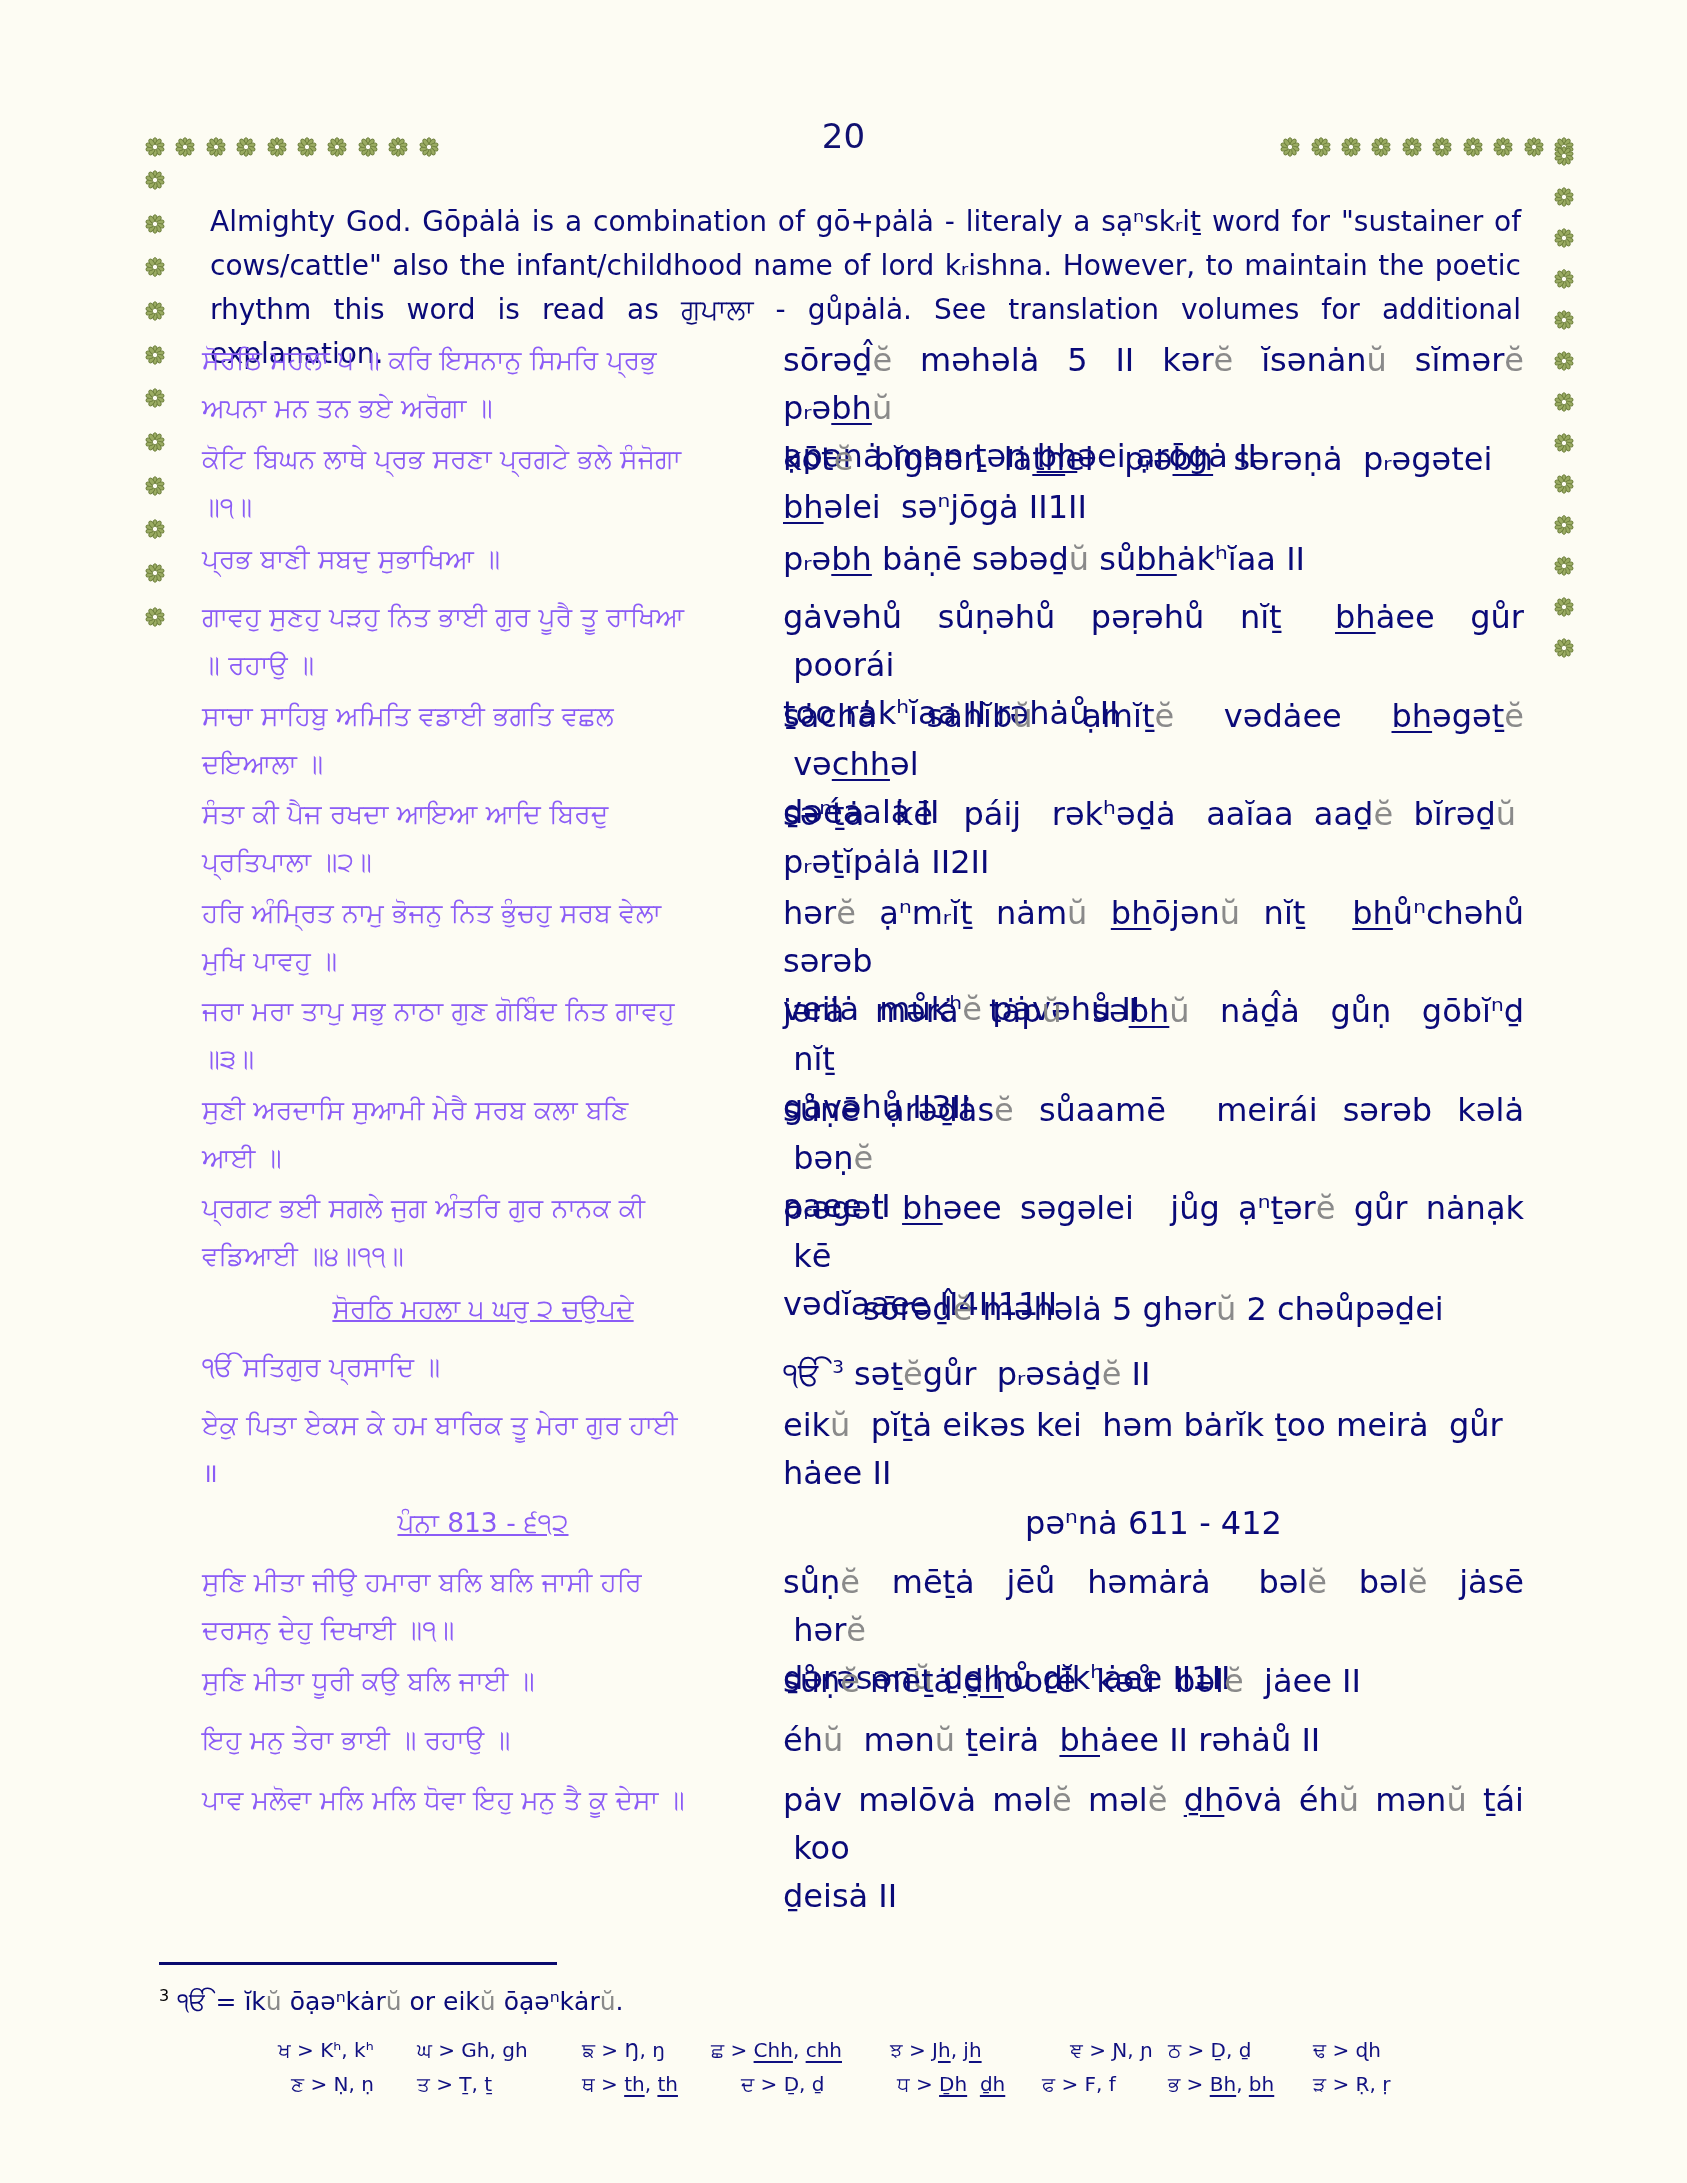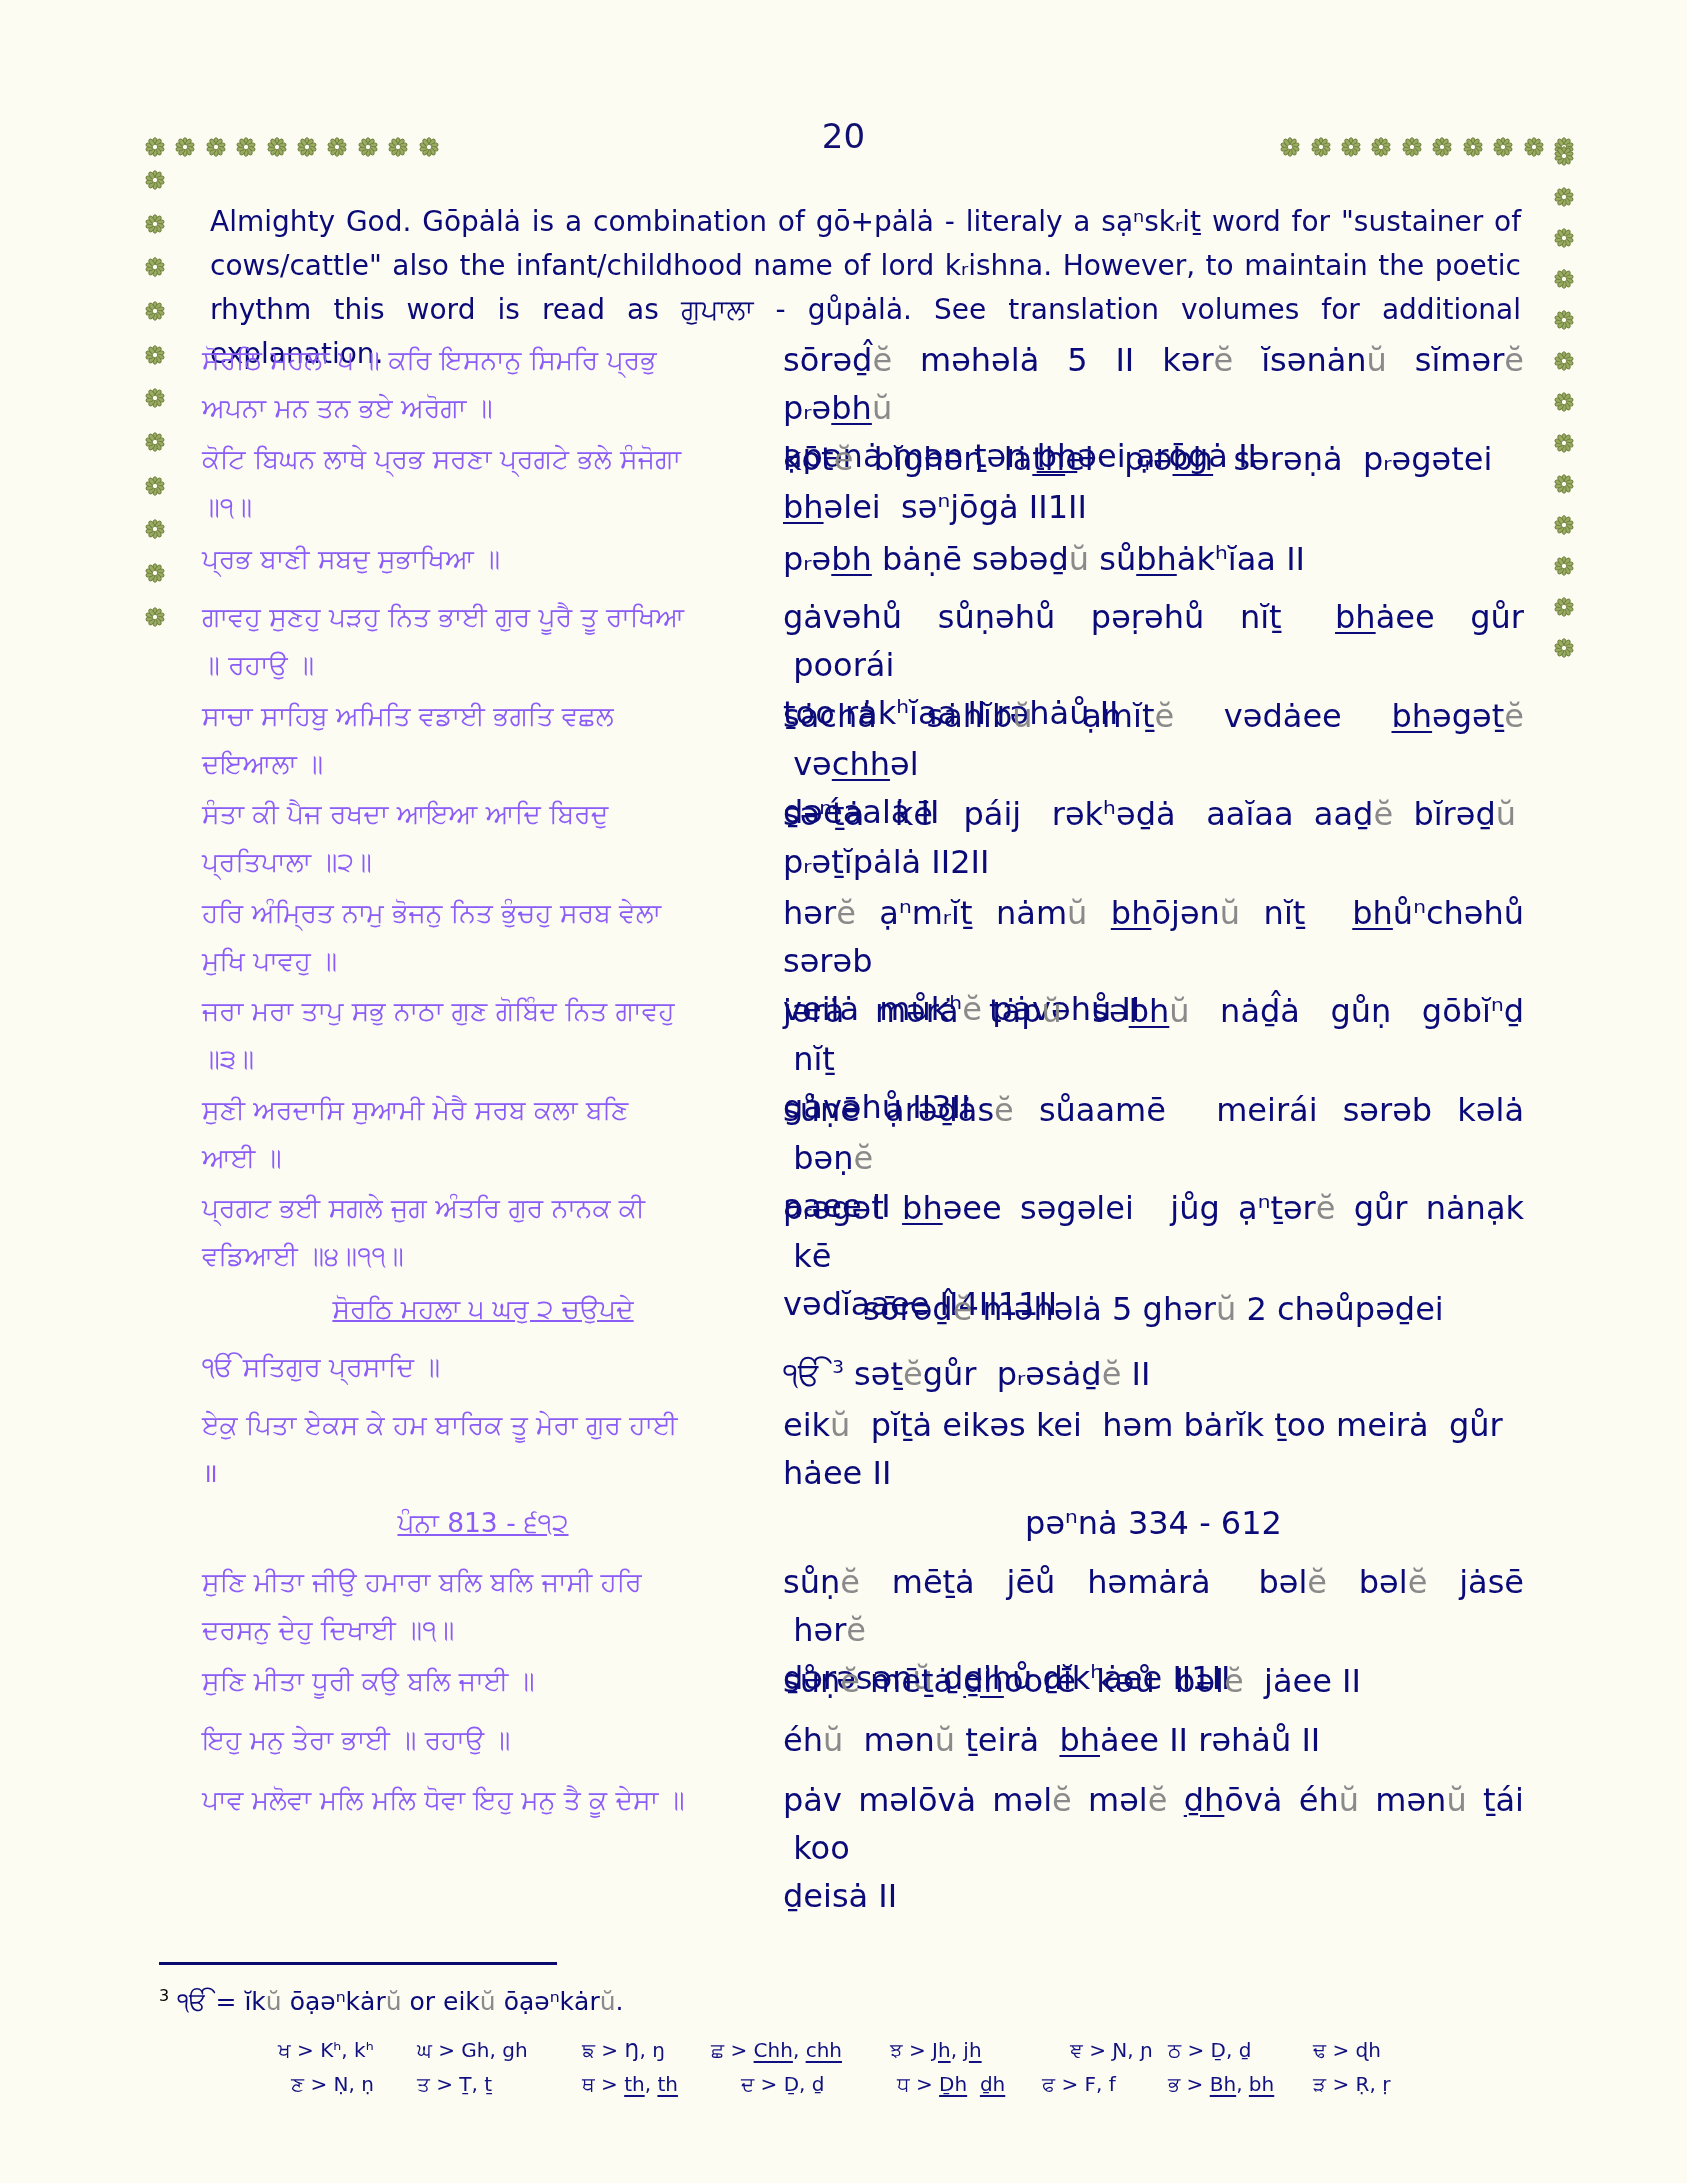--- a/index.html
+++ b/index.html
@@ -779,21 +779,21 @@
     <div class="tr">ੴ <sup style="font-size:18.5px">3</sup> səṯ<span class="g">ĕ</span>gůr &nbsp;pᵣəsȧḏ<span class="g">ĕ</span> II</div>
   </div>
 
   <div class="row" style="top:1401px">
     <div class="gur">ਏਕੁ ਪਿਤਾ ਏਕਸ ਕੇ ਹਮ ਬਾਰਿਕ ਤੂ ਮੇਰਾ ਗੁਰ ਹਾਈ<br>॥</div>
     <div class="tr">eik<span class="g">ŭ</span> &nbsp;pĭṯȧ eikəs kei &nbsp;həm bȧrĭk ṯoo meirȧ &nbsp;gůr<br>hȧee II</div>
   </div>
 
   <div class="row" style="top:1499px">
     <div class="gur center-g">ਪੰਨਾ 813 - ੬੧੨</div>
-    <div class="tr center-t">pəⁿnȧ 334 - 612</div>
+    <div class="tr center-t">pəⁿnȧ 611 - 412</div>
   </div>
 
   <div class="row" style="top:1558px">
     <div class="gur">ਸੁਣਿ ਮੀਤਾ ਜੀਉ ਹਮਾਰਾ ਬਲਿ ਬਲਿ ਜਾਸੀ ਹਰਿ<br>ਦਰਸਨੁ ਦੇਹੁ ਦਿਖਾਈ ॥੧॥</div>
     <div class="tr">sůṇ<span class="g">ĕ</span> &nbsp;mēṯȧ &nbsp;jēů &nbsp;həmȧrȧ &nbsp; bəl<span class="g">ĕ</span> &nbsp;bəl<span class="g">ĕ</span> &nbsp;jȧsē &nbsp;hər<span class="g">ĕ</span><br>ḏərəsən<span class="g">ŭ</span> ḏeihů ḏĭkʰȧee II1II</div>
   </div>
 
   <div class="row" style="top:1657px">
     <div class="gur">ਸੁਣਿ ਮੀਤਾ ਧੂਰੀ ਕਉ ਬਲਿ ਜਾਈ ॥</div>
     <div class="tr">sůṇ<span class="g">ĕ</span> mēṯȧ <u>ḏh</u>oorē &nbsp;kəů &nbsp;bəl<span class="g">ĕ</span> &nbsp;jȧee II</div>

